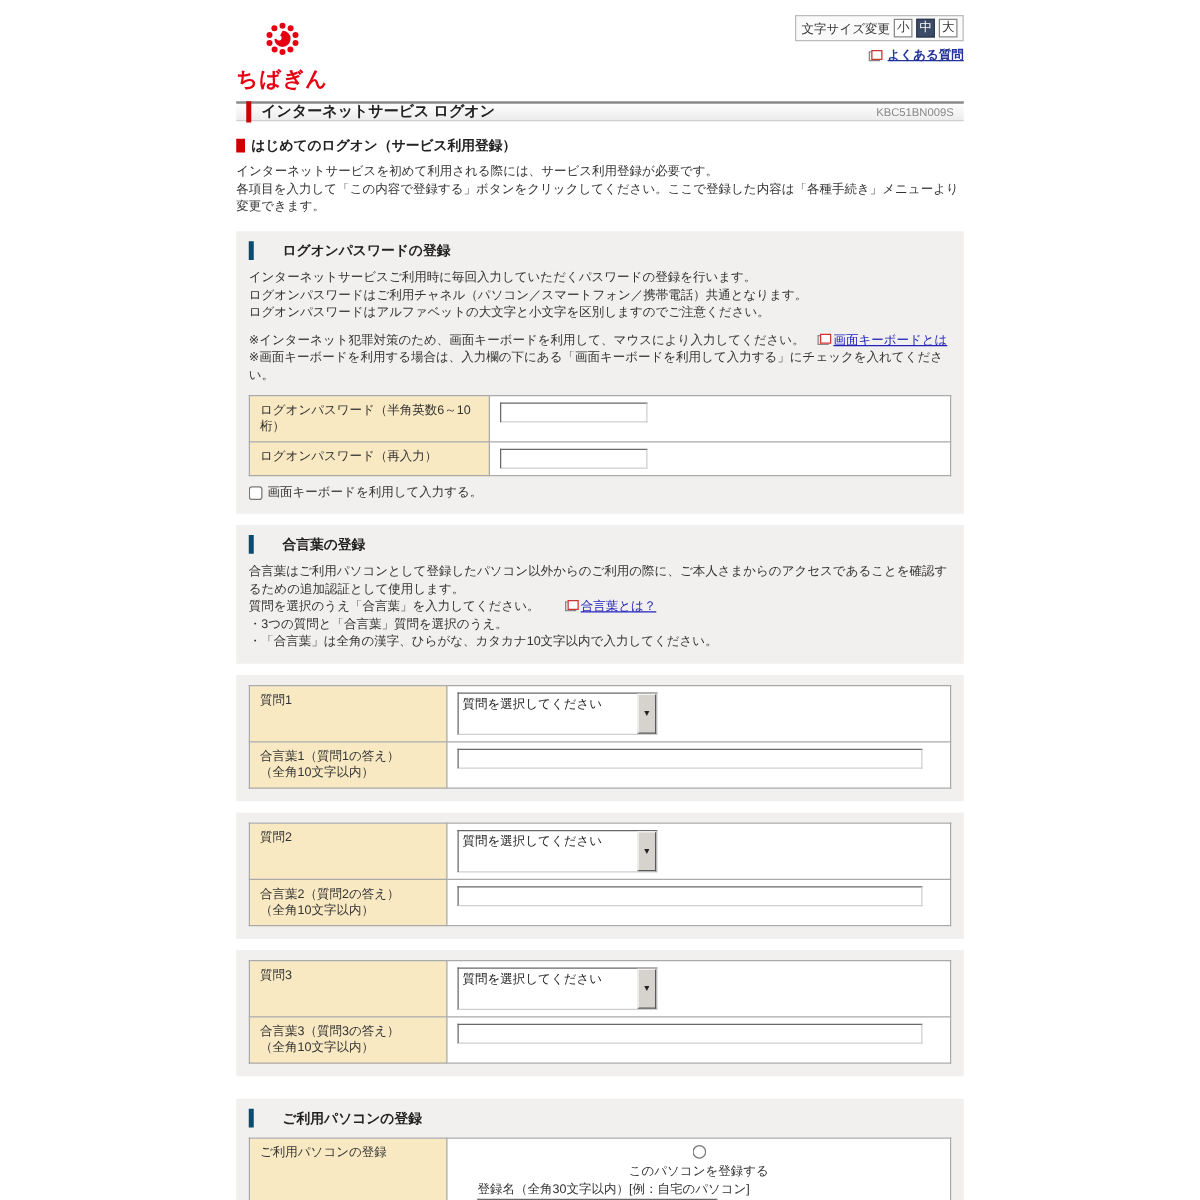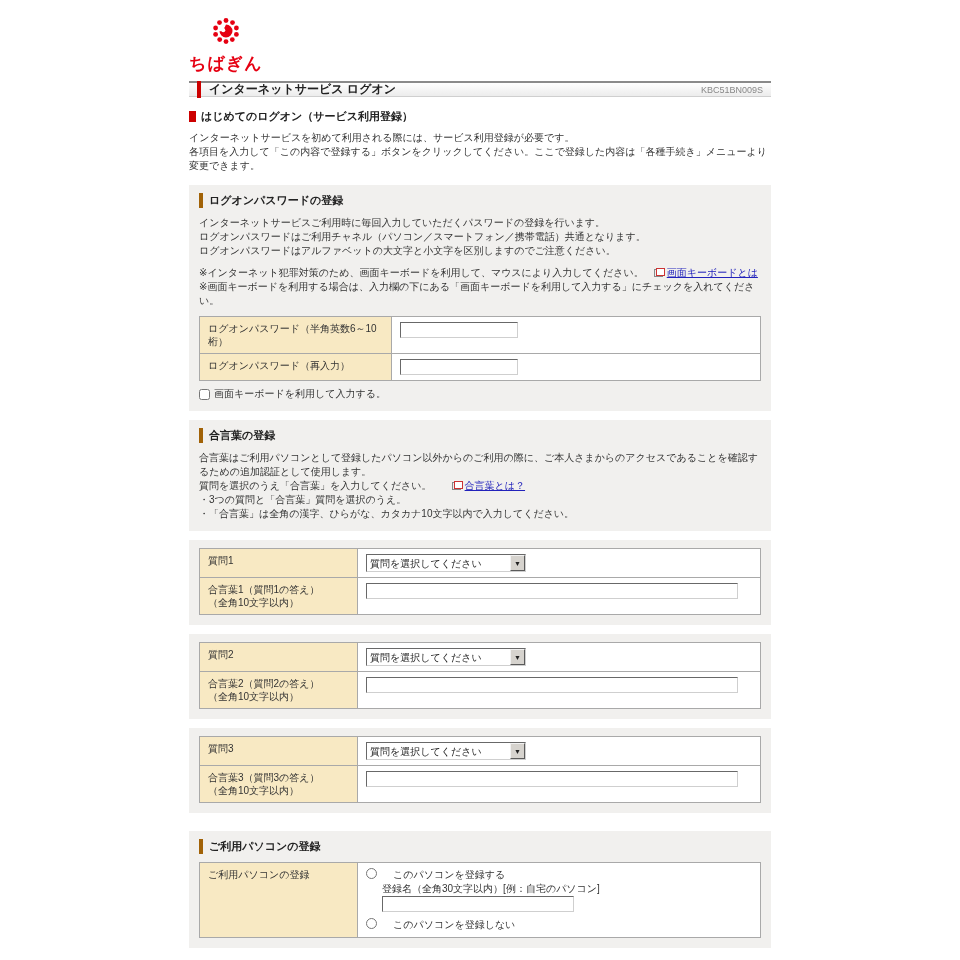--- a/index.html
+++ b/index.html
@@ -32,21 +32,21 @@
   .screen-code { font-size:9px; color:#888; }
 
   
   .intro-head { display:flex; align-items:center; gap:5px; font-size:11px; font-weight:bold; color:#222; margin-bottom:7px; }
   .red-square { width:7px; height:11px; background:#cc0000; display:inline-block; }
   .intro-lines p, .para p { font-size:10px; line-height:14px; color:#333; }
   .intro-lines { margin-bottom:12px; }
 
   
   .section-box { background:#f1f0ee; padding:8px 10px 10px 10px; margin-bottom:9px; }
-  .sec-head { border-left:4px solid #a16207; padding-left:6px; font-size:11px; font-weight:bold; color:#222; margin-bottom:8px; }
+  .sec-head { border-left:4px solid #0c4a6e; padding-left:23px; font-size:11px; font-weight:bold; color:#222; margin-bottom:8px; }
   .para { margin-bottom:8px; }
   .note-line { font-size:10px; line-height:14px; color:#333; }
   .link { color:#2222bb; text-decoration:underline; cursor:pointer; }
   .popup-icon { display:inline-block; width:11px; height:9px; position:relative; margin-right:2px; vertical-align:-1px; }
   .popup-icon::before { content:""; position:absolute; left:0; bottom:0; width:7px; height:6px; border:1px solid #888; background:#eee; }
   .popup-icon::after { content:""; position:absolute; right:0; top:0; width:7px; height:6px; border:1px solid #cc3333; background:#fff; }
 
   
   table.form { width:100%; border-collapse:collapse; background:#fff; border:1px solid #8e8e8e; }
   table.form td { border:1px solid #a9a9a9; padding:5px 8px; vertical-align:top; font-size:10px; line-height:13px; }
@@ -55,28 +55,28 @@
   .w-std td.lbl { width:158px; }
   td.val { background:#fff; }
 
   .text-input { height:16px; border:1px solid; border-color:#686868 #cfcfcf #cfcfcf #686868;
     background:#fff; font-size:10px; padding:0 3px; font-family:inherit; }
   .in-pwd { width:118px; }
   .in-wide { width:372px; }
   .in-reg { width:192px; }
 
   .select { display:inline-flex; border:1px solid; border-color:#686868 #cfcfcf #cfcfcf #686868;
-    background:#fff; height:18px; width:160px; cursor:pointer; }
+    background:#fff; height:34px; width:160px; cursor:pointer; }
   .sel-text { flex:1; font-size:10px; padding:2px 3px; white-space:nowrap; overflow:hidden; color:#222; }
   .sel-arrow { width:15px; background:#d6d3ce; display:flex; align-items:center; justify-content:center;
     font-size:7px; color:#222; border:1px solid; border-color:#f2f2f2 #5a5a5a #5a5a5a #f2f2f2; }
 
   .chk-row { display:flex; align-items:center; gap:4px; margin-top:6px; font-size:10px; }
   input[type=checkbox], input[type=radio] { width:11px; height:11px; margin:0; vertical-align:-2px; }
-  .radio-line { display:flex; align-items:flex-start; gap:16px; font-size:10px; line-height:14px; }
+  .radio-line { display:flex; align-items:center; gap:4px; font-size:10px; line-height:14px;flex-direction:column; }
   .indent { margin-left:16px; }
   .answer-lbl div { line-height:13px; }
   .gap6 { height:6px; }
   .qa-gap { height:9px; }
 </style>
 </head>
 <body>
 
 <div class="content">
 
@@ -93,20 +93,32 @@
           <circle cx="8.7" cy="23.6" r="2.4"></circle>
             <circle cx="4.6" cy="18.4" r="2.4"></circle>
           <circle cx="4.6" cy="12" r="2.4"></circle>
             <circle cx="8.5" cy="6.6" r="2.4"></circle>
           <path d="M15 8.5 a6.5 6.5 0 1 1 -6.5 6.5 q3.2 1.5 6.5 -6.5z"></path>
         </g>
         <circle cx="12.2" cy="14.2" r="2.1" fill="#ffffff"></circle>
       </svg>
       <span class="brand-name">ちばぎん</span>
     </div>
+    <div class="header-right">
+      <div class="fontsize-box">
+        <span class="fontsize-label">文字サイズ変更</span>
+        <span class="size-btn">小</span>
+        <span class="size-btn selected">中</span>
+        <span class="size-btn">大</span>
+      </div>
+      <span class="faq-link">
+          <span class="popup-icon"></span>
+          <span>よくある質問</span>
+        </span>
+    </div>
   </div>
 
   <div class="title-bar">
     <span class="title-redbar"></span>
     <span class="page-title">インターネットサービス ログオン</span>
     <span class="screen-code">KBC51BN009S</span>
   </div>
 
   <div class="intro-head">
     <span class="red-square"></span>

